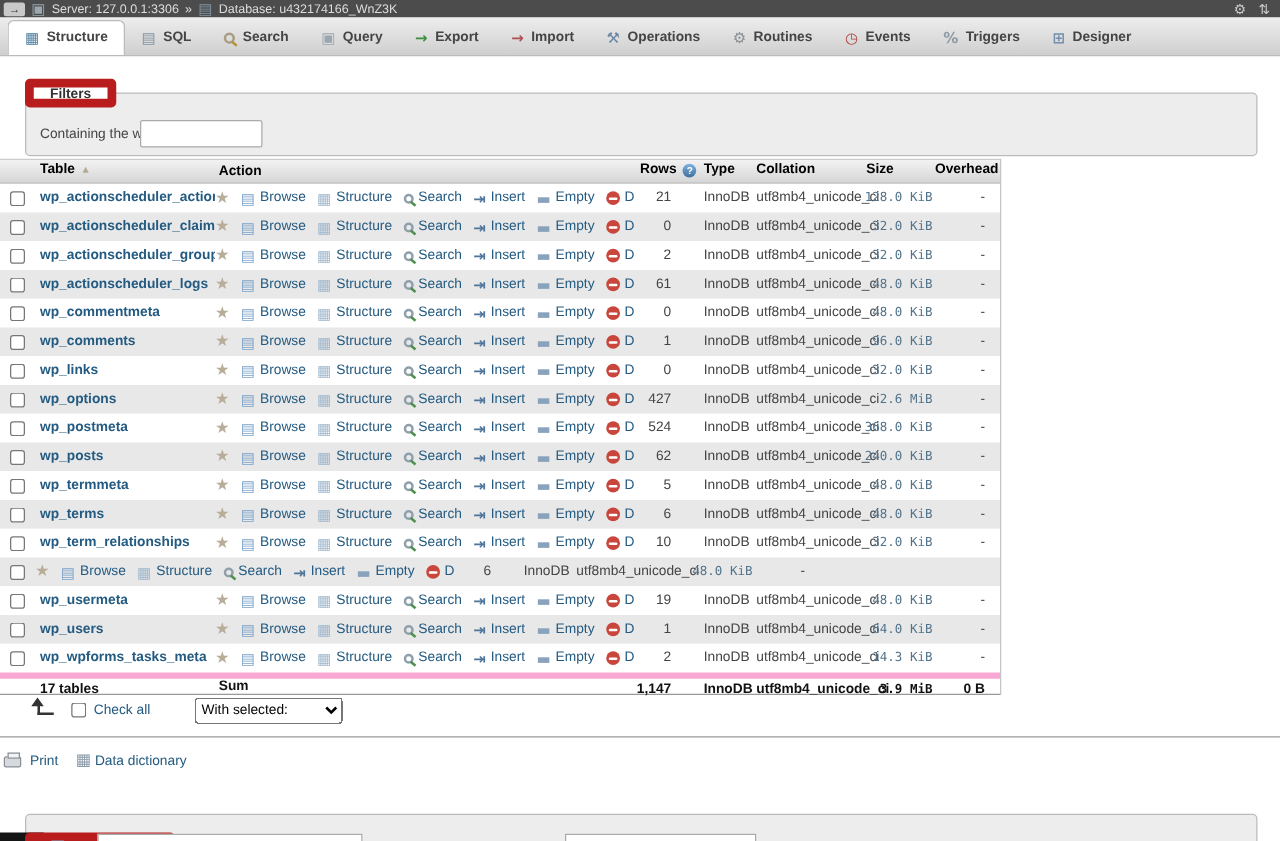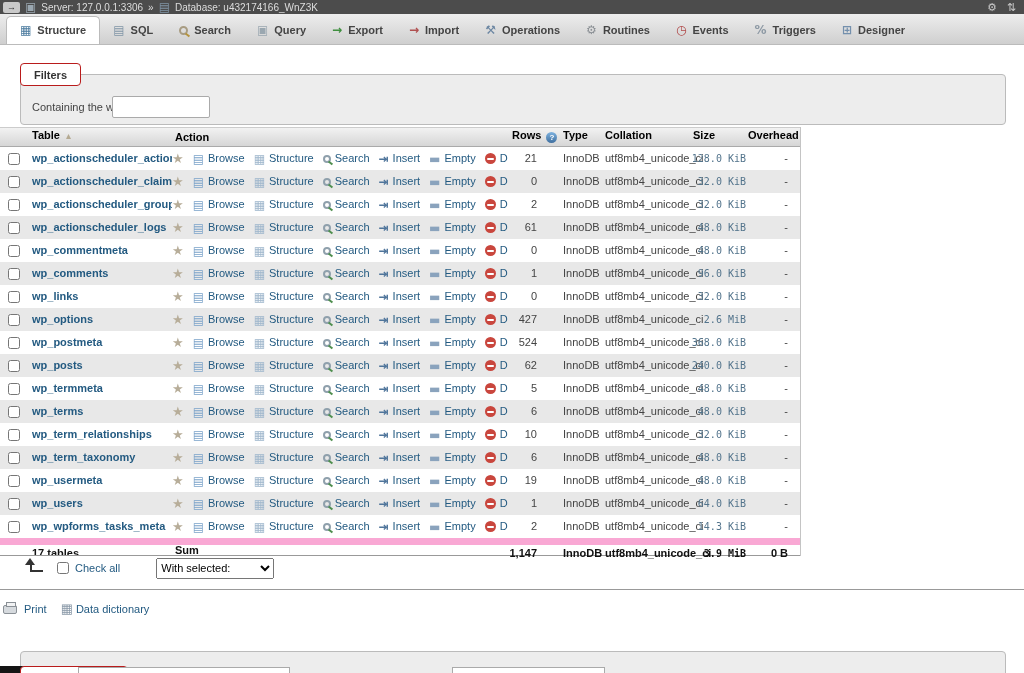--- a/index.html
+++ b/index.html
@@ -39,37 +39,37 @@
   .t-events-icon::before { content:"◷"; color:#b04848; }
   .t-triggers-icon::before { content:"%"; color:#8d99a4; font-weight:bold; }
   .t-designer-icon::before { content:"⊞"; color:#7490ad; }
   .t-search-icon { width:9px; height:9px; border:2px solid #a89c82; border-radius:50%; position:relative; }
   .t-search-icon::after { content:""; position:absolute; width:5px; height:2px; background:#b5933f;
                           right:-4px; bottom:-3px; transform:rotate(40deg); }
 
   
   .filters-fs { position:absolute; left:20px; top:74px; width:986px; height:51px;
                 background:#ededed; border:1px solid #bbb; border-radius:4px; }
-  .legend-box { position:absolute; background:#fff; border:1px solid #b91c1c; border-radius:4px;
+  .legend-box { position:absolute; background:#fff; border:7px solid #b91c1c; border-radius:4px;
                 font-weight:bold; padding:0 13px; height:23px; line-height:22px; z-index:3; color:#333;
                 display:flex; align-items:center; gap:5px; }
   .filters-legend { left:20px; top:63px; }
   .filters-label { position:absolute; left:32px; top:101px; z-index:2; }
   .filters-input { position:absolute; left:112px; top:96px; width:98px; height:22px; z-index:2;
                    border:1px solid #aaa; border-radius:2px; background:#fff; padding:0 4px; font-size:11px; }
 
   
   .tbl { position:absolute; left:0; top:127px; width:801px; border-right:1px solid #c4c4c4; }
   .thead, .trow, .tfoot { display:flex; width:100%; }
   .thead { height:20px; line-height:15px; font-weight:bold; color:#000;
            background:linear-gradient(#f2f2f2,#d6d6d6); border-top:1px solid #ccc; border-bottom:1px solid #aaa; }
   .trow { height:23px; line-height:23px; background:#fff; }
   .trow:nth-child(even) { background:#e8e8e8; }
   .tfoot { height:18px; line-height:17px; font-weight:bold; color:#111;
-           border-top:7px solid #f9a8d4; border-bottom:1px solid #999; }
+           border-top:5px solid #f9a8d4; border-bottom:1px solid #999; }
   .c { flex:none; white-space:nowrap; }
   .c-check { width:28px; display:flex; align-items:center; justify-content:center; }
   .c-check input { width:12px; height:12px; cursor:pointer; }
   .c-name { width:144px; padding-left:4px; overflow:hidden; }
   .c-name a { font-weight:bold; }
   .c-action { width:336px; display:flex; align-items:center; gap:9px; overflow:hidden; }
   .c-rows { width:30px; text-align:right; padding-right:1px; }
   .c-type { width:62px; padding-left:25px; }
   .c-coll { width:90px; padding-left:5px; }
   .c-size { width:58px; text-align:right; padding-right:2px;
@@ -727,21 +727,20 @@
     <div class="c c-type">InnoDB</div>
     <div class="c c-coll">utf8mb4_unicode_ci</div>
     <div class="c c-size">32.0 KiB</div>
     <div class="c c-ovh">-</div>
   </div>
 
   <div class="trow">
     <div class="c c-check">
           <input type="checkbox" style="">
         </div>
-    <div class="c c-name"><a class="tname">wp_term_taxonomy</a></div>
     <div class="c c-action">
       <span class="gi i-star"></span>
       <a class="act">
             <span class="gi i-browse-icon"></span>
             <span class="albl">Browse</span>
           </a>
       <a class="act">
             <span class="gi i-structure-icon"></span>
             <span class="albl">Structure</span>
           </a>

